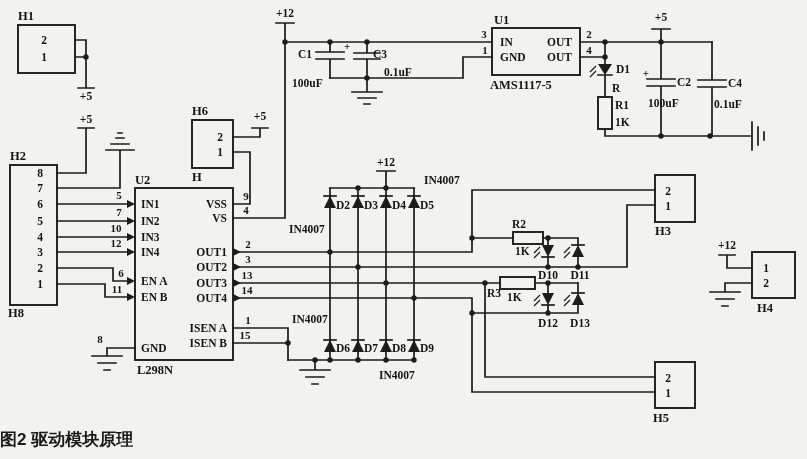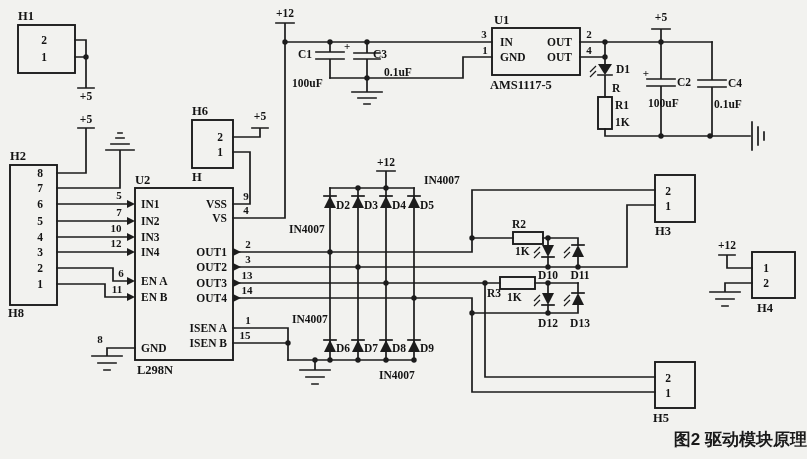--- a/index.html
+++ b/index.html
@@ -7,21 +7,21 @@
   svg{display:block}
   .w{fill:none;stroke:#1c1c1c;stroke-width:1.7;stroke-linecap:square}
   .thin{fill:none;stroke:#1c1c1c;stroke-width:1.2}
   .b{fill:none;stroke:#1c1c1c;stroke-width:1.9}
   .d{fill:#1c1c1c;stroke:none}
   text{fill:#141414;font-family:"Liberation Serif",serif;font-weight:bold}
   .t{font-size:11.5px}
   .ref{font-size:12.5px}
   .num{font-size:11px}
   .pin{font-size:11.5px}
-  .caption{position:absolute;left:0;top:428px;width:807px;text-align:right;
+  .caption{position:absolute;left:0;top:428px;width:807px;text-align:left;
     font-family:"Liberation Sans","DejaVu Sans",sans-serif;font-weight:bold;
     font-size:17px;color:#1a1a1a}
 </style>
 </head>
 <body>
 
 <div class="page">
 <svg width="807" height="428" viewBox="0 0 807 428">
 
   <g>

